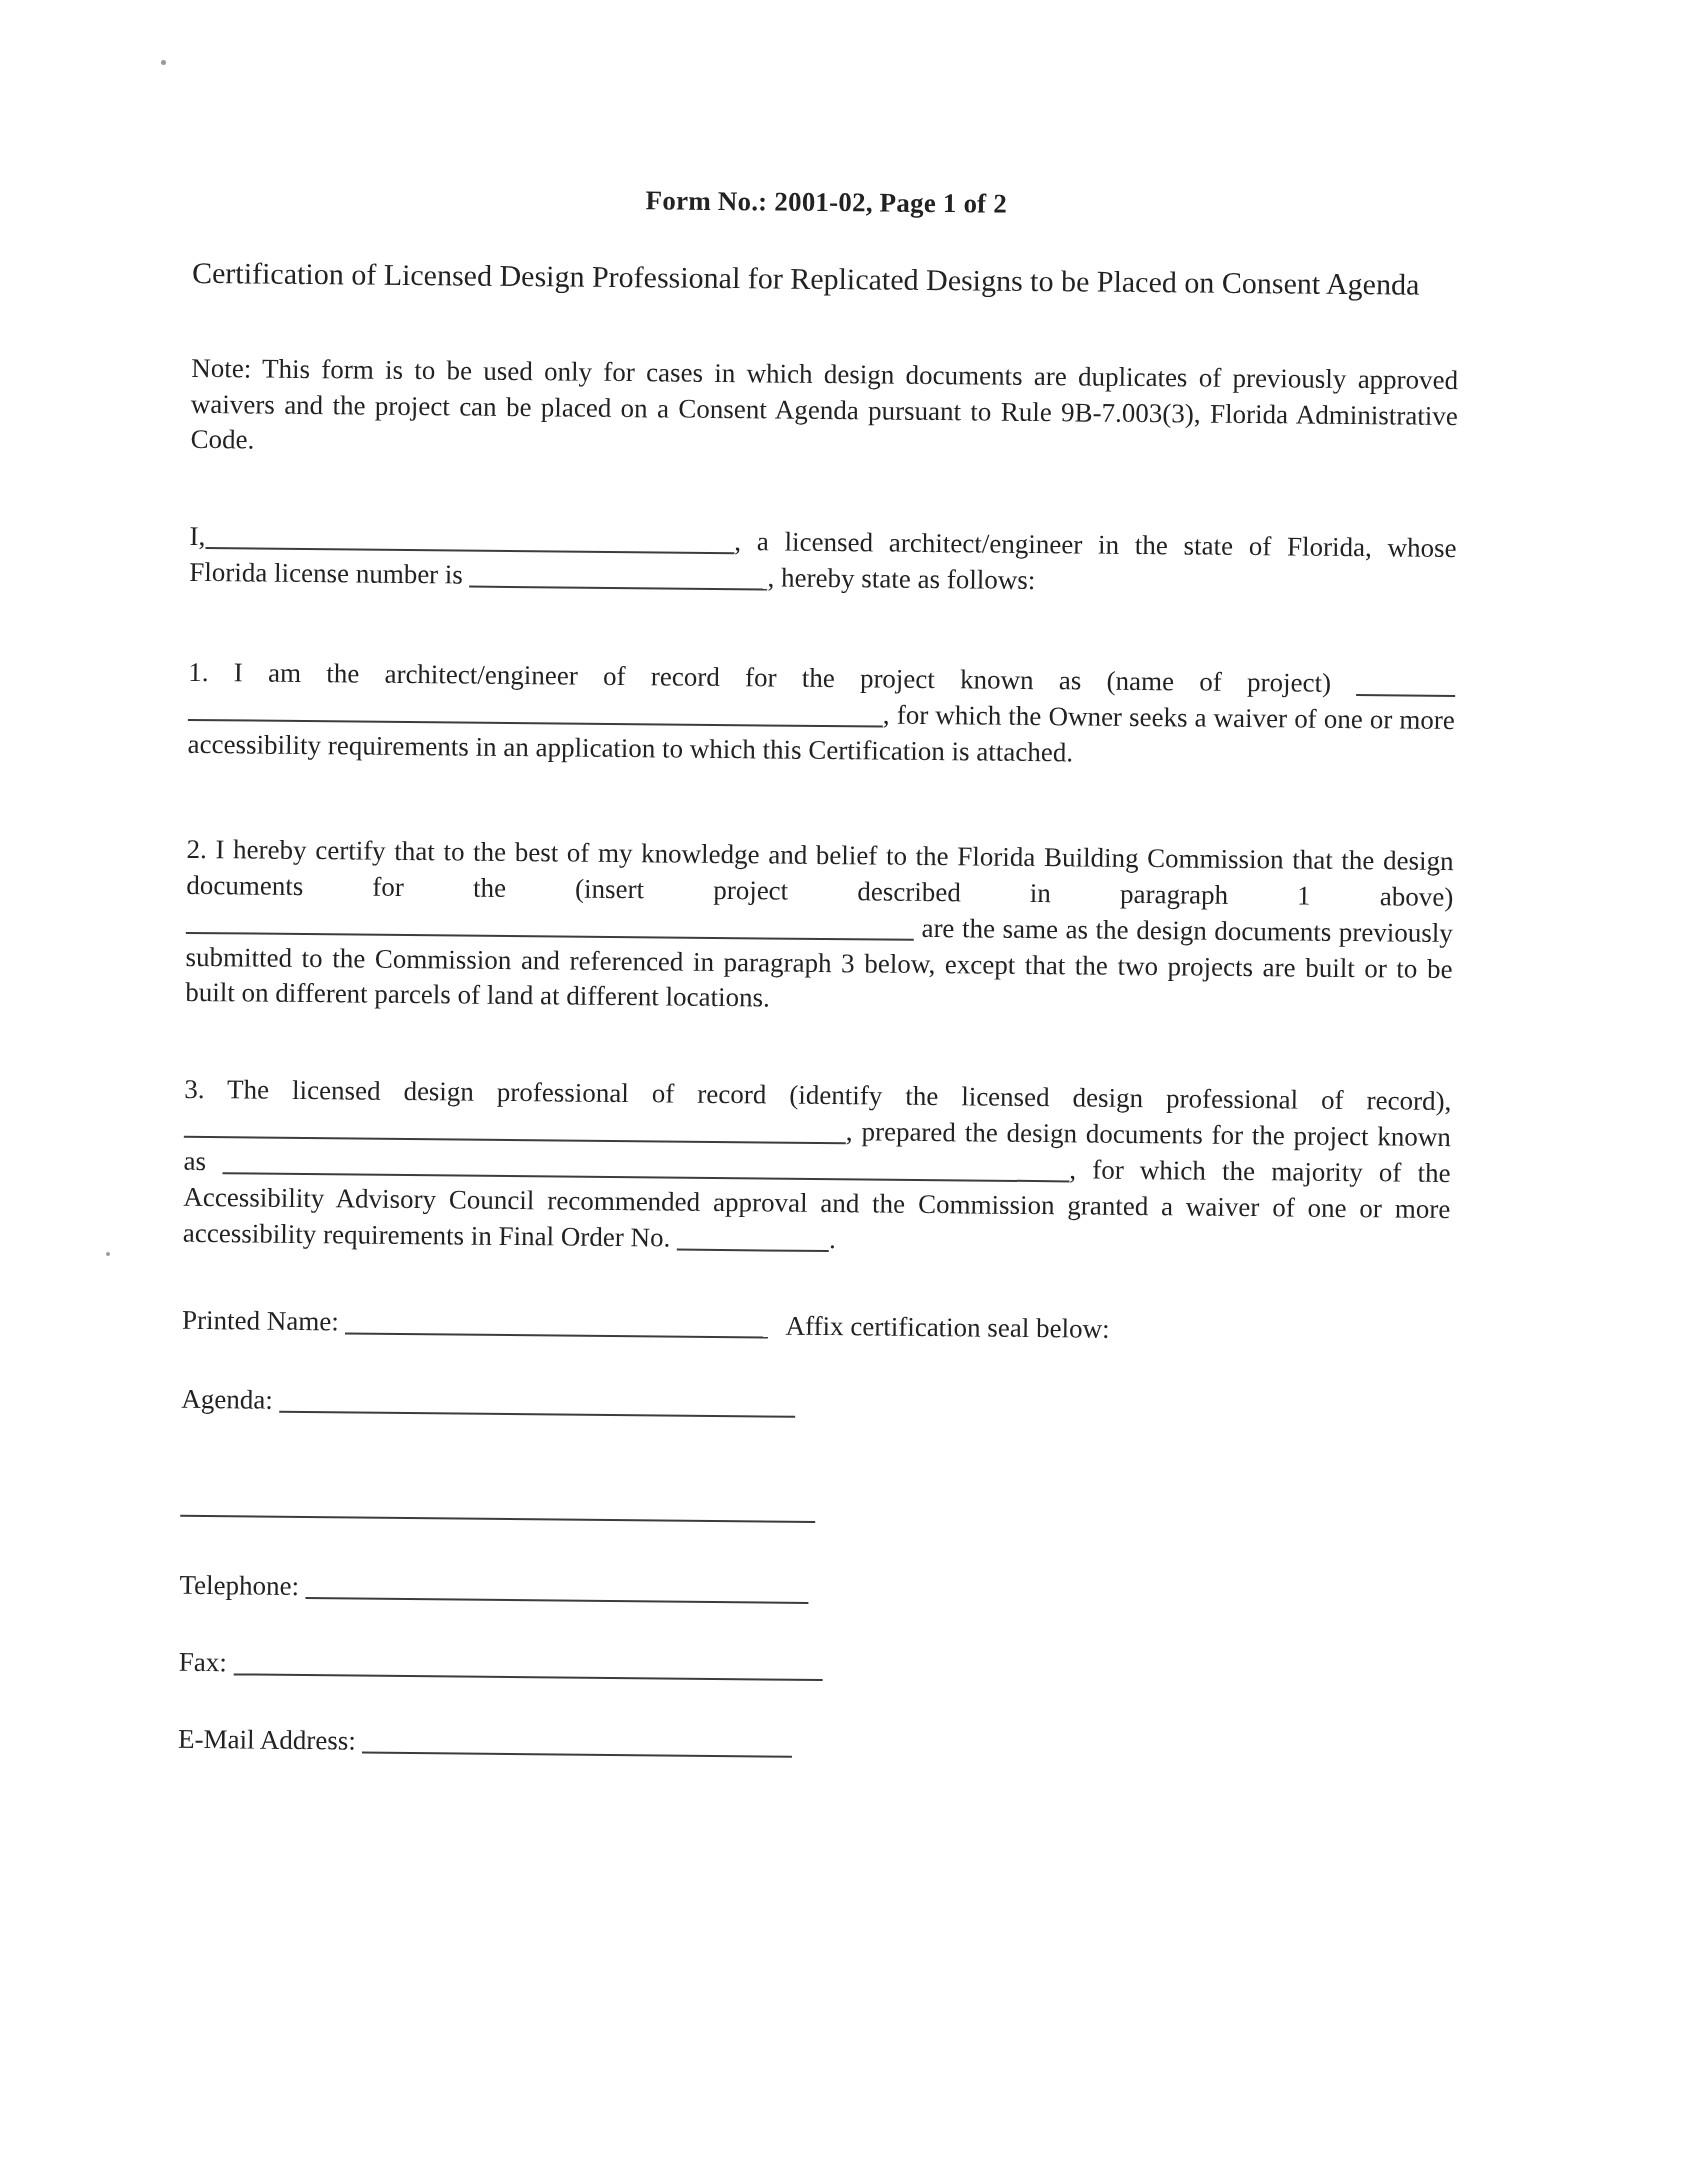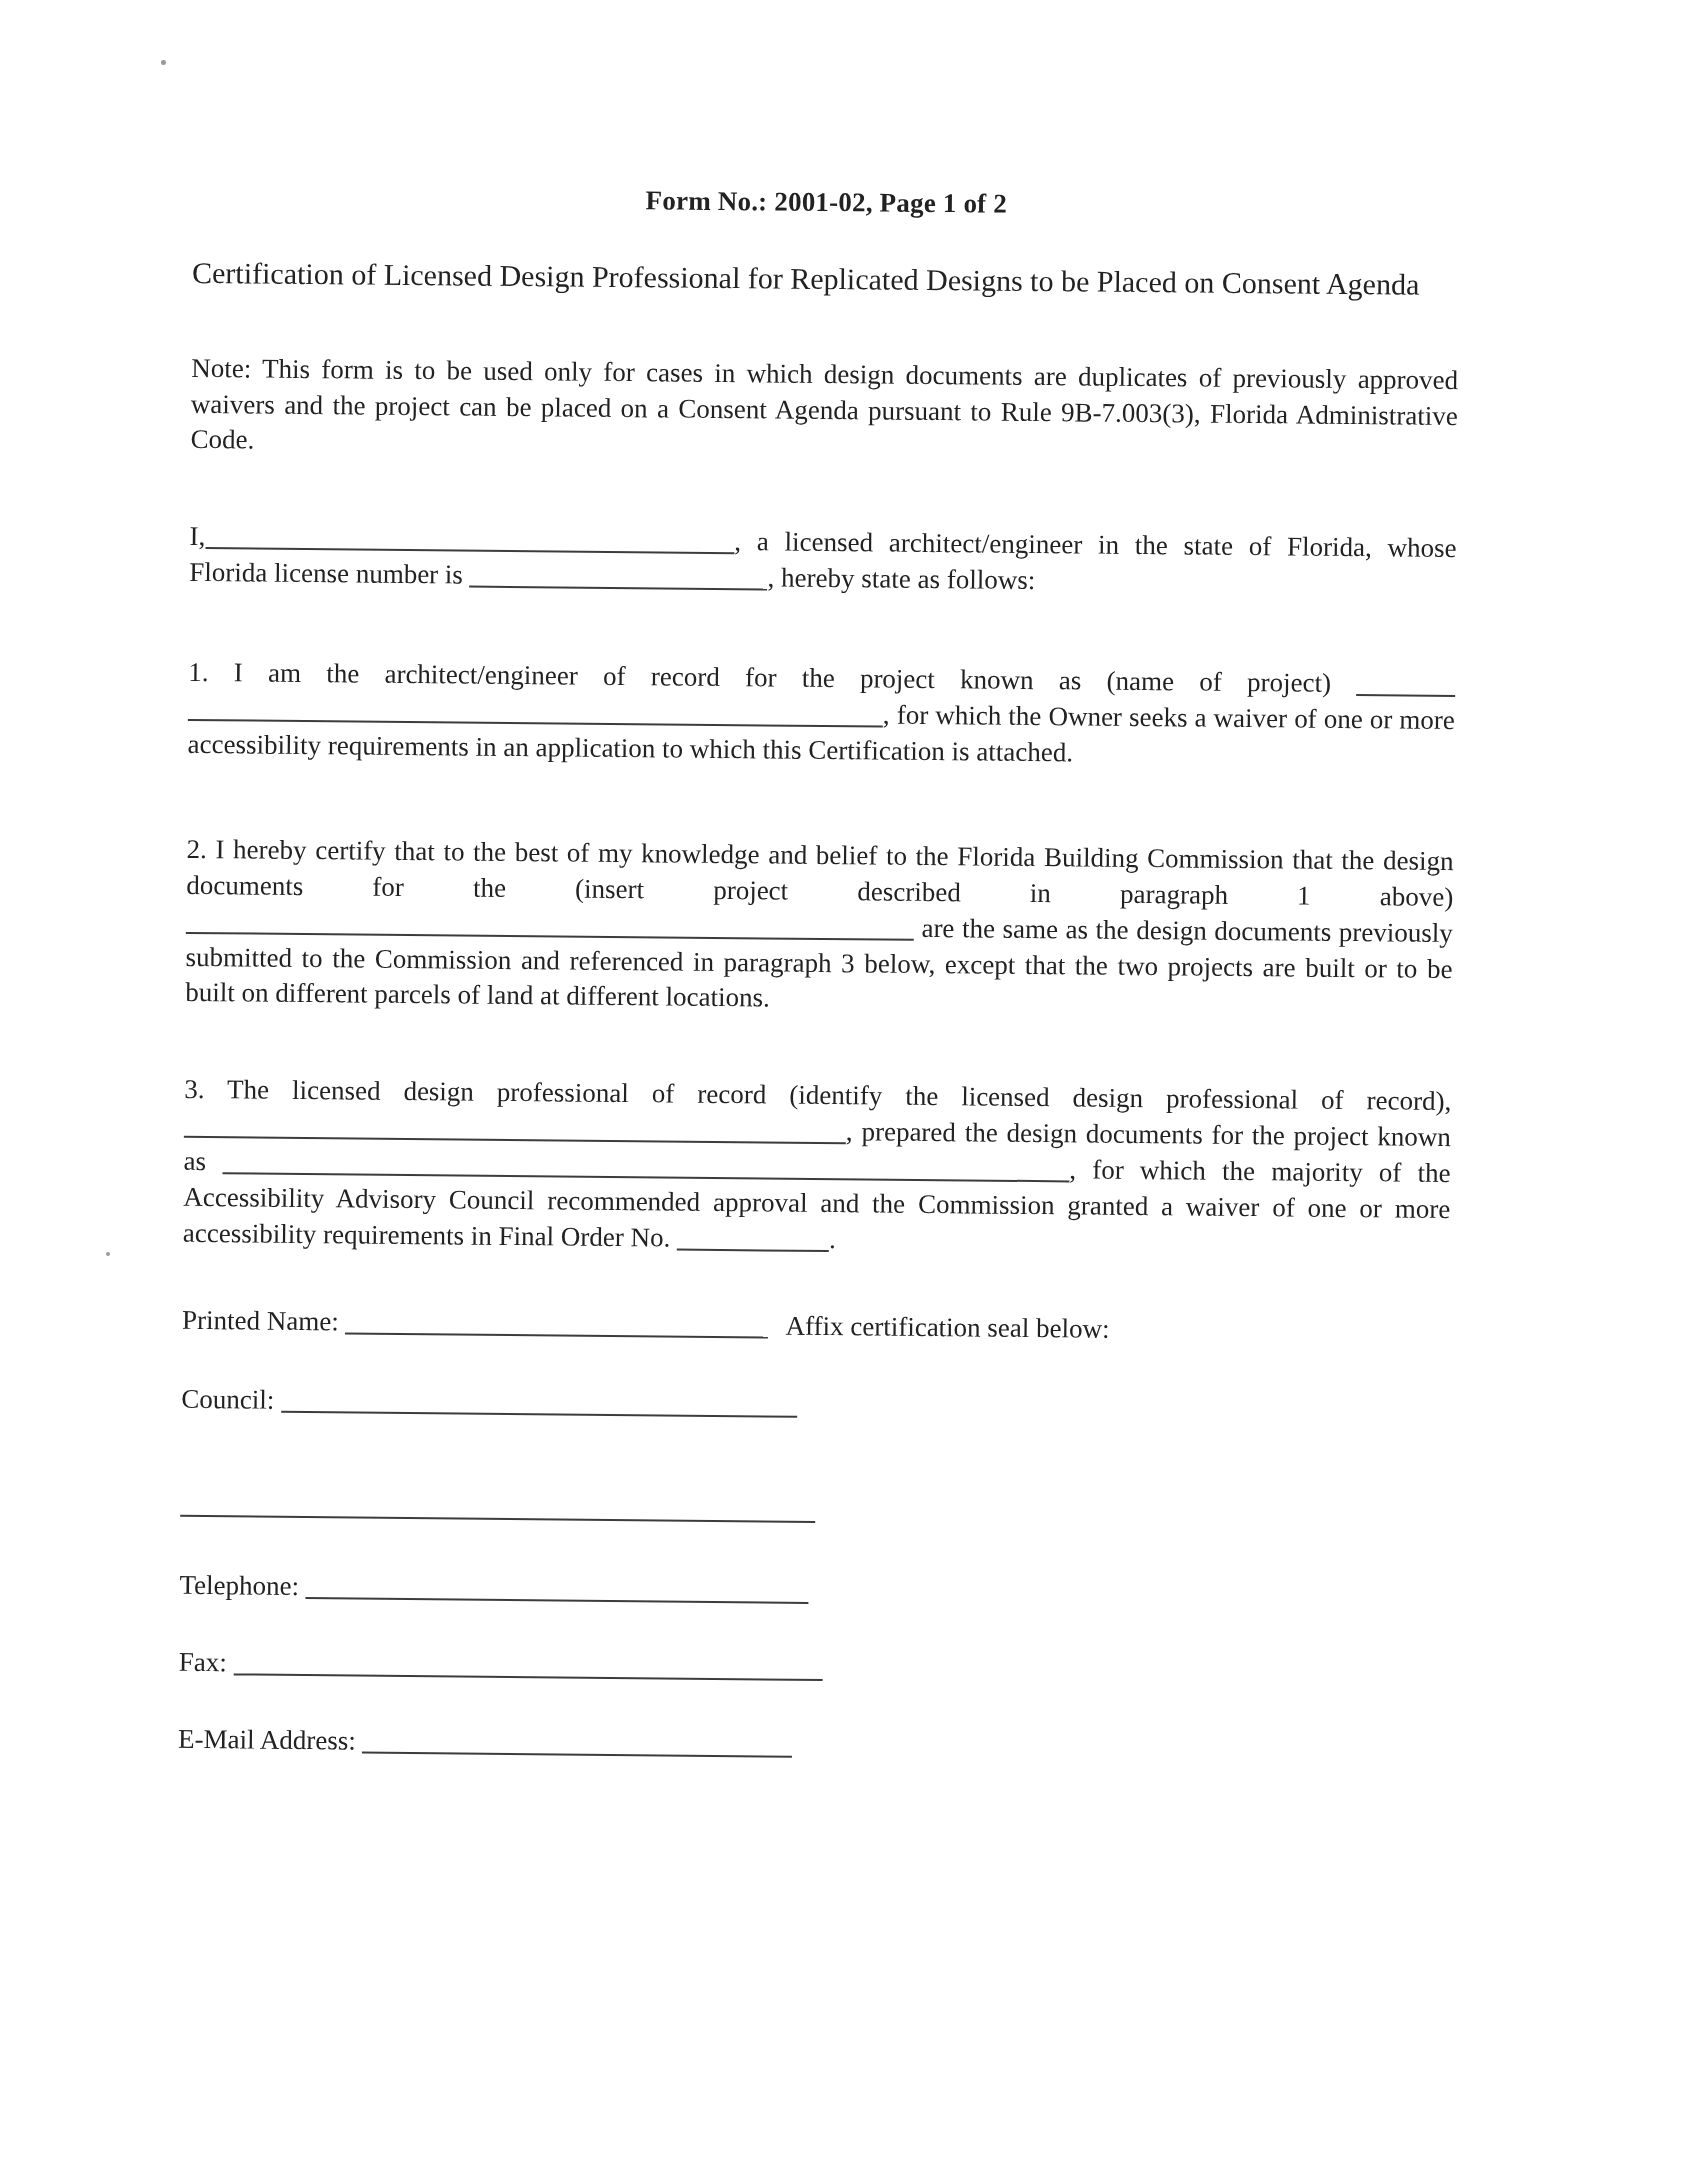--- a/index.html
+++ b/index.html
@@ -104,21 +104,21 @@
       <span>project known as</span>
       <span class="blank" style="width:847px"></span><span>, for which the majority of the Accessibility Advisory Council recommended approval and the Commission granted a waiver of one or more accessibility requirements in Final Order No.</span>
       <span class="blank" style="width:152px"></span><span>.</span></p>
 
     <div class="row row-printed">
       <span>Printed Name:</span>
       <span class="blank" style="width:423px"></span><span class="gap"></span><span>Affix certification seal below:</span>
     </div>
 
     <div class="row row-address">
-      <span>Council:</span>
+      <span>Agenda:</span>
       <span class="blank" style="width:516px"></span>
     </div>
 
     <div class="row row-address2">
       <span class="blank" style="width:635px"></span>
     </div>
 
     <div class="row row-phone">
       <span>Telephone:</span>
       <span class="blank" style="width:503px"></span>

